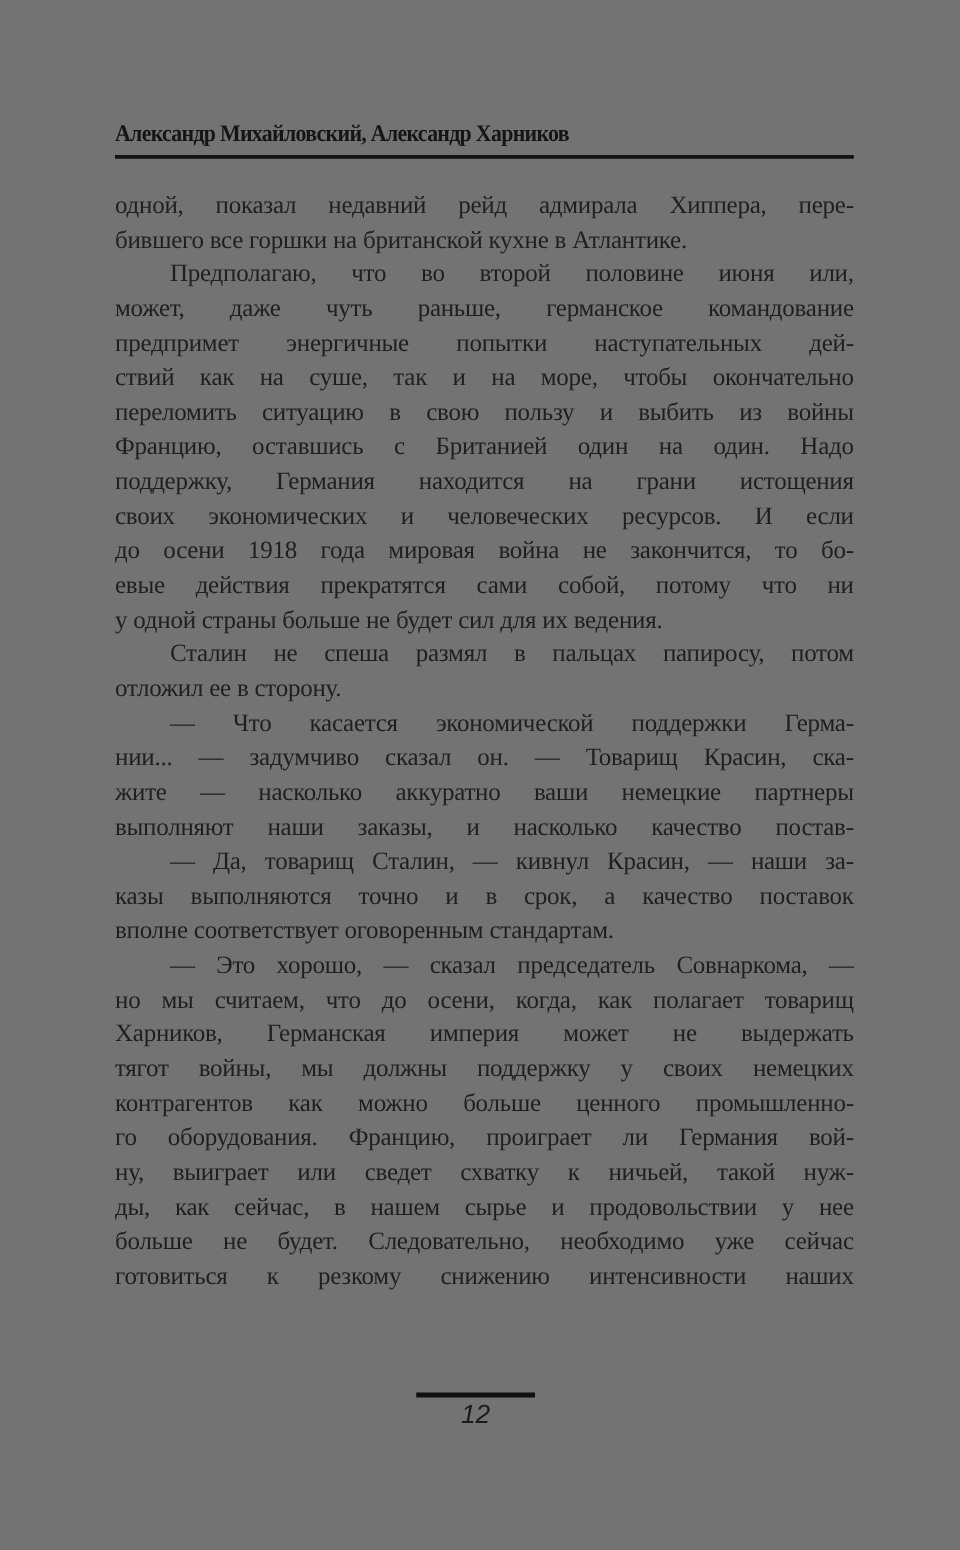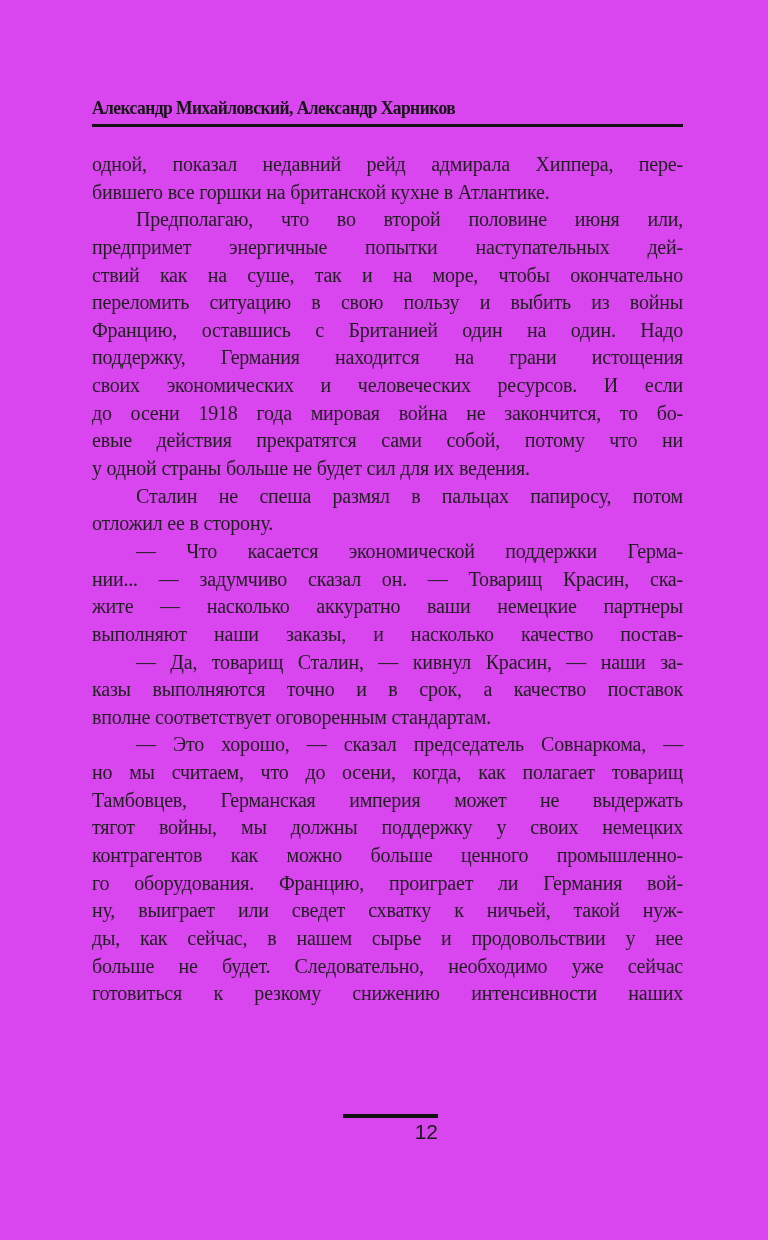--- a/index.html
+++ b/index.html
@@ -1,20 +1,20 @@
 <!DOCTYPE html>
 <html><head>
 <meta charset="utf-8">
 <style>
   html, body { margin: 0; padding: 0; background: #e8e8e8; }
   .page {
     position: relative;
     width: 768px;
     height: 1240px;
-    background: #d946ef;
+    background: #737373;
     overflow: hidden;
     font-family: "Liberation Serif", "DejaVu Serif", serif;
     color: #1f1f1f;
   }
   
   .running-head {
     position: absolute;
     left: 92px;
     top: 97px;
     width: 591px;
@@ -53,24 +53,25 @@
     height: 27.65px;
     text-align: justify;
     text-align-last: justify;
     overflow: visible;
   }
   .body-text .line.end { text-align-last: left; }
   .body-text .line.indent { text-indent: 44px; }
   
   .folio {
     position: absolute;
-    left: 343px;
+    left: 333px;
     top: 1114px;
     width: 95px;
-    text-align: right;
+    text-align: center;
+    font-style: italic;
   }
   .folio-rule {
     width: 95px;
     height: 4px;
     background: #111111;
   }
   .folio-number {
     margin-top: 3px;
     font-family: "Liberation Sans", "DejaVu Sans", sans-serif;
     font-size: 21px;
@@ -85,41 +86,42 @@
 
   <div class="running-head">
     <div class="authors">Александр Михайловский, Александр Харников</div>
   </div>
   <div class="head-rule"></div>
 
   <div class="body-text">
       <div class="line">одной, показал недавний рейд адмирала Хиппера, пере-</div>
       <div class="line end">бившего все горшки на британской кухне в Атлантике.</div>
       <div class="line indent">Предполагаю, что во второй половине июня или,</div>
+      <div class="line">может, даже чуть раньше, германское командование</div>
       <div class="line">предпримет энергичные попытки наступательных дей-</div>
       <div class="line">ствий как на суше, так и на море, чтобы окончательно</div>
       <div class="line">переломить ситуацию в свою пользу и выбить из войны</div>
       <div class="line">Францию, оставшись с Британией один на один. Надо</div>
       <div class="line">поддержку, Германия находится на грани истощения</div>
       <div class="line">своих экономических и человеческих ресурсов. И если</div>
       <div class="line">до осени 1918 года мировая война не закончится, то бо-</div>
       <div class="line">евые действия прекратятся сами собой, потому что ни</div>
       <div class="line end">у одной страны больше не будет сил для их ведения.</div>
       <div class="line indent">Сталин не спеша размял в пальцах папиросу, потом</div>
       <div class="line end">отложил ее в сторону.</div>
       <div class="line indent">— Что касается экономической поддержки Герма-</div>
       <div class="line">нии... — задумчиво сказал он. — Товарищ Красин, ска-</div>
       <div class="line">жите — насколько аккуратно ваши немецкие партнеры</div>
       <div class="line">выполняют наши заказы, и насколько качество постав-</div>
       <div class="line indent">— Да, товарищ Сталин, — кивнул Красин, — наши за-</div>
       <div class="line">казы выполняются точно и в срок, а качество поставок</div>
       <div class="line end">вполне соответствует оговоренным стандартам.</div>
       <div class="line indent">— Это хорошо, — сказал председатель Совнаркома, —</div>
       <div class="line">но мы считаем, что до осени, когда, как полагает товарищ</div>
-      <div class="line">Тамбовцев, Германская империя может не выдержать</div>
+      <div class="line">Харников, Германская империя может не выдержать</div>
       <div class="line">тягот войны, мы должны поддержку у своих немецких</div>
       <div class="line">контрагентов как можно больше ценного промышленно-</div>
       <div class="line">го оборудования. Францию, проиграет ли Германия вой-</div>
       <div class="line">ну, выиграет или сведет схватку к ничьей, такой нуж-</div>
       <div class="line">ды, как сейчас, в нашем сырье и продовольствии у нее</div>
       <div class="line">больше не будет. Следовательно, необходимо уже сейчас</div>
       <div class="line">готовиться к резкому снижению интенсивности наших</div>
     </div>
 
   <div class="folio">

